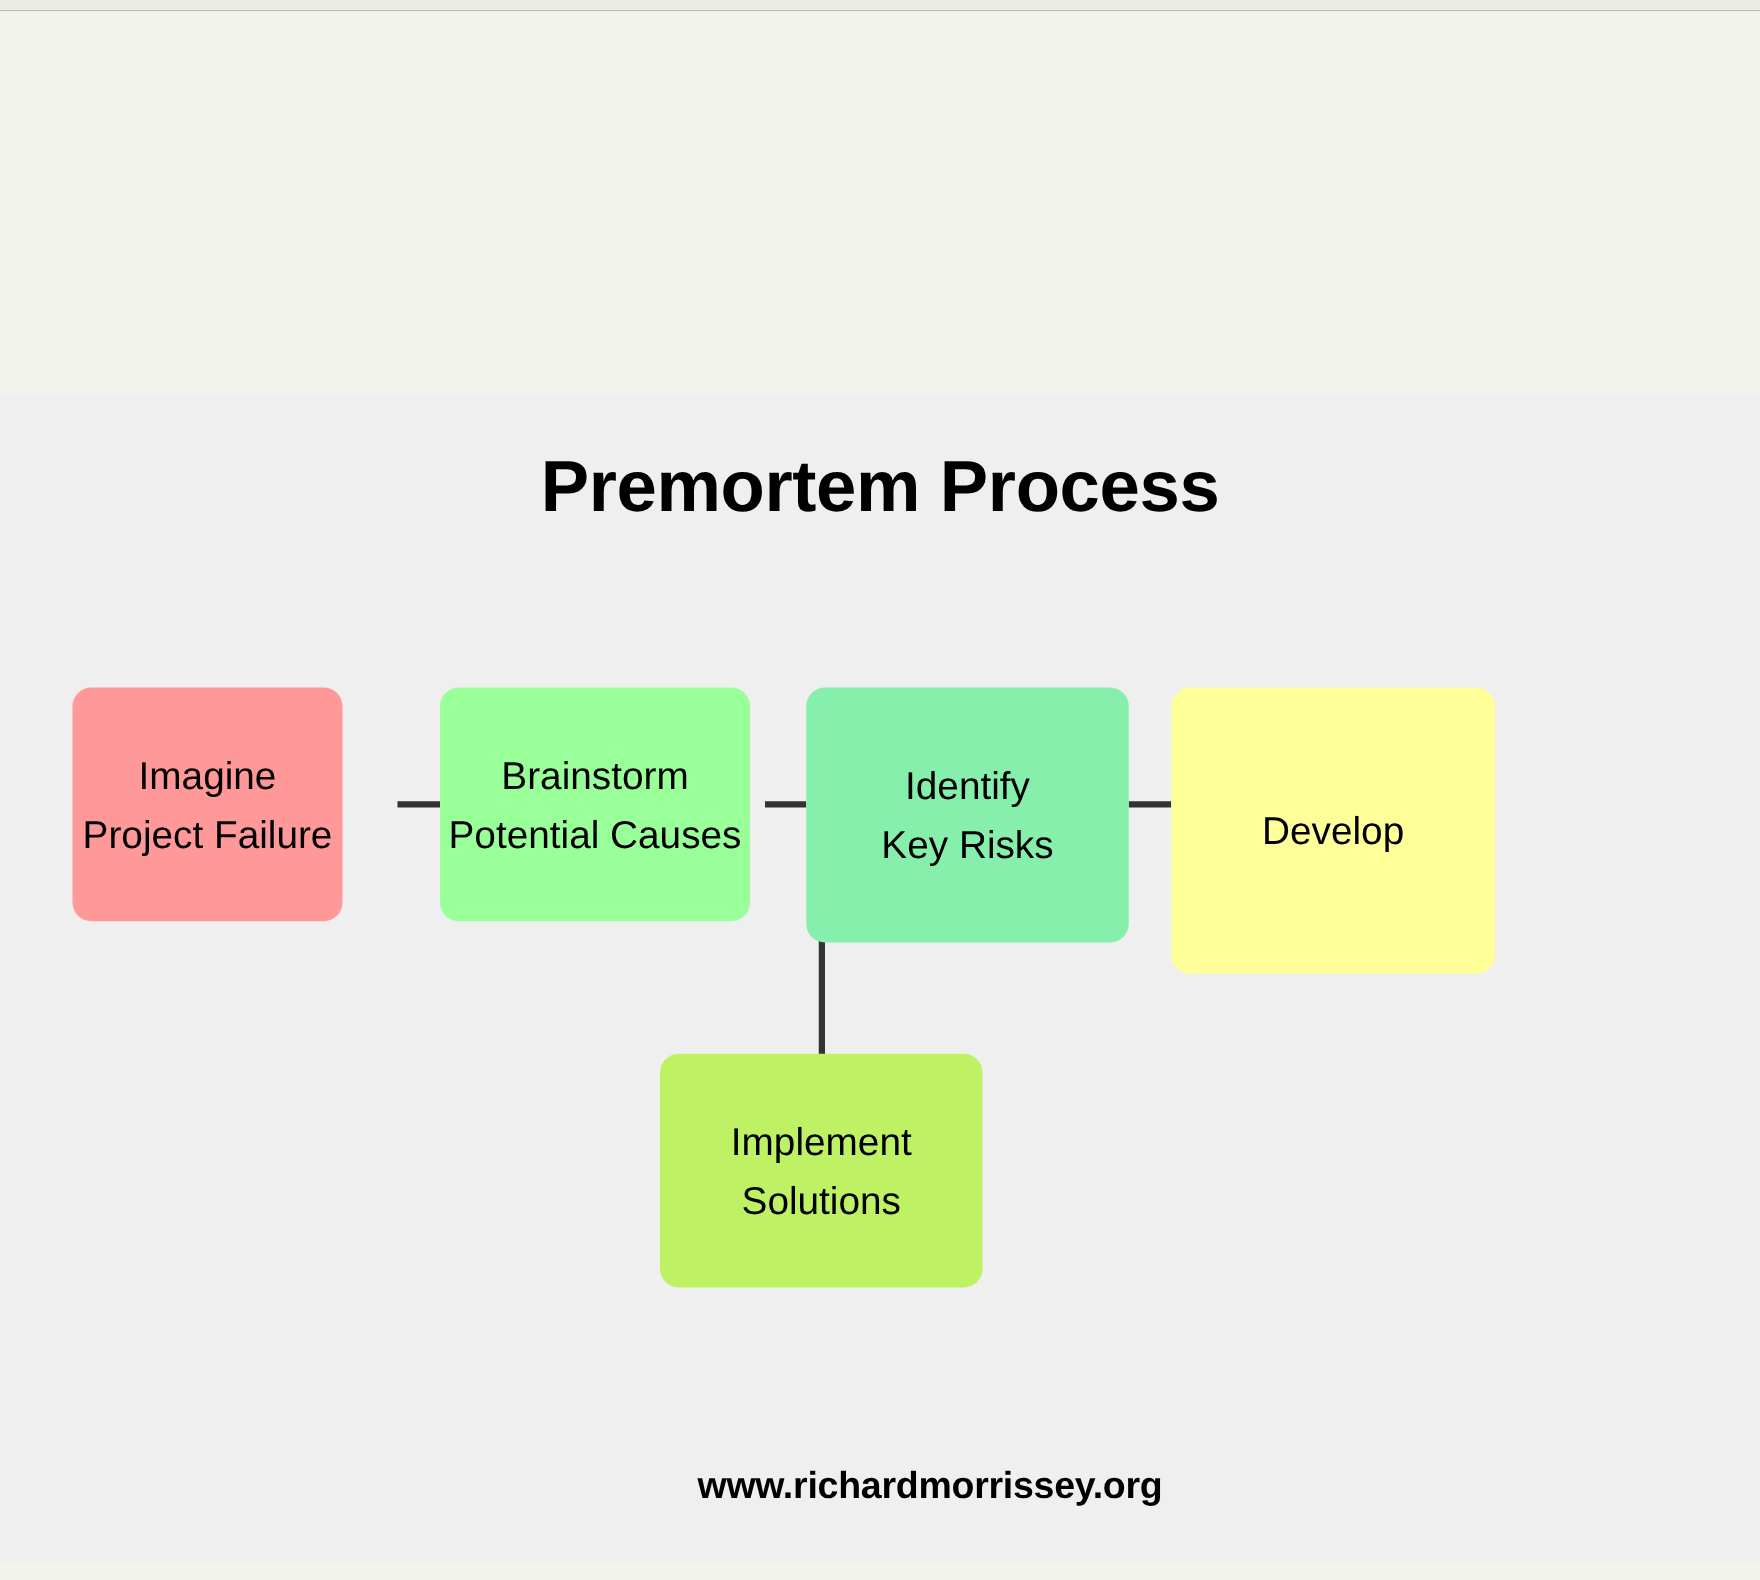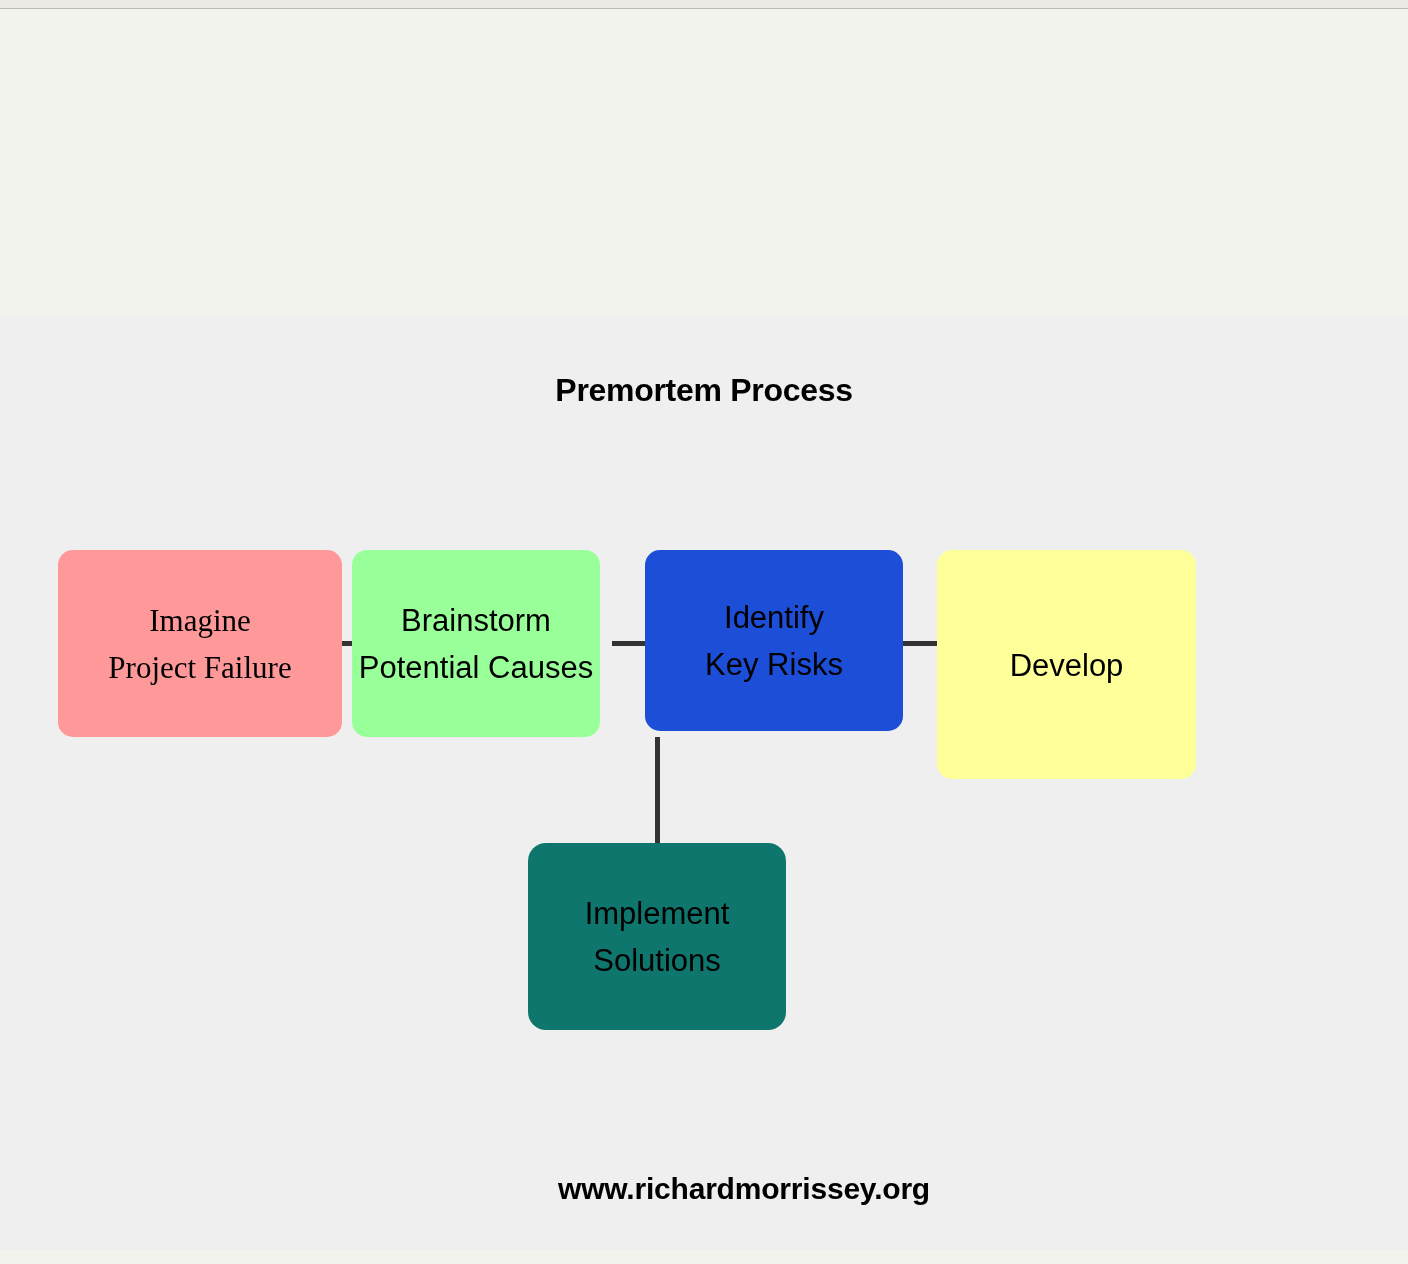--- a/index.html
+++ b/index.html
@@ -52,21 +52,21 @@
     background: #f3f3ed;
   }
 
   
   #page-title {
     position: absolute;
     left: 0;
     top: 360px;
     width: 1408px;
     text-align: center;
-    font-size: 32px;
+    font-size: 58px;
     font-weight: bold;
     color: #000000;
     letter-spacing: -0.3px;
     line-height: 60px;
   }
 
   
   .connector-h {
     position: absolute;
     height: 5px;
@@ -90,25 +90,25 @@
     top: 50%;
     transform: translate(-50%, -50%);
     white-space: nowrap;
     text-align: center;
     font-size: 31px;
     line-height: 47px;
     color: #000000;
   }
   .node-label .ln { display: block; }
 
-  #node-imagine   { left: 58px;  top: 550px; width: 284px; height: 187px; background: #ff9999; font-family: Liberation Serif, serif; }
+  #node-imagine   { left: 58px;  top: 550px; width: 216px; height: 187px; background: #ff9999; }
   #node-brainstorm{ left: 352px; top: 550px; width: 248px; height: 187px; background: #99ff99; padding-left: 36px; }
-  #node-identify  { left: 645px; top: 550px; width: 258px; height: 181px; background: #1d4ed8; }
+  #node-identify  { left: 645px; top: 550px; width: 258px; height: 204px; background: #86efac; }
   #node-develop   { left: 937px; top: 550px; width: 259px; height: 229px; background: #ffff99; }
-  #node-implement { left: 528px; top: 843px; width: 258px; height: 187px; background: #0f766e; border-radius: 18px; }
+  #node-implement { left: 528px; top: 843px; width: 258px; height: 187px; background: #bef264; }
 
   #conn-1 { left: 318px; top: 641px; width: 34px; }
   #conn-2 { left: 612px; top: 641px; width: 33px; }
   #conn-3 { left: 903px; top: 641px; width: 34px; }
   #conn-4 { left: 655px; top: 737px; height: 107px; }
 
   
   #footer-url {
     position: absolute;
     left: 0;

